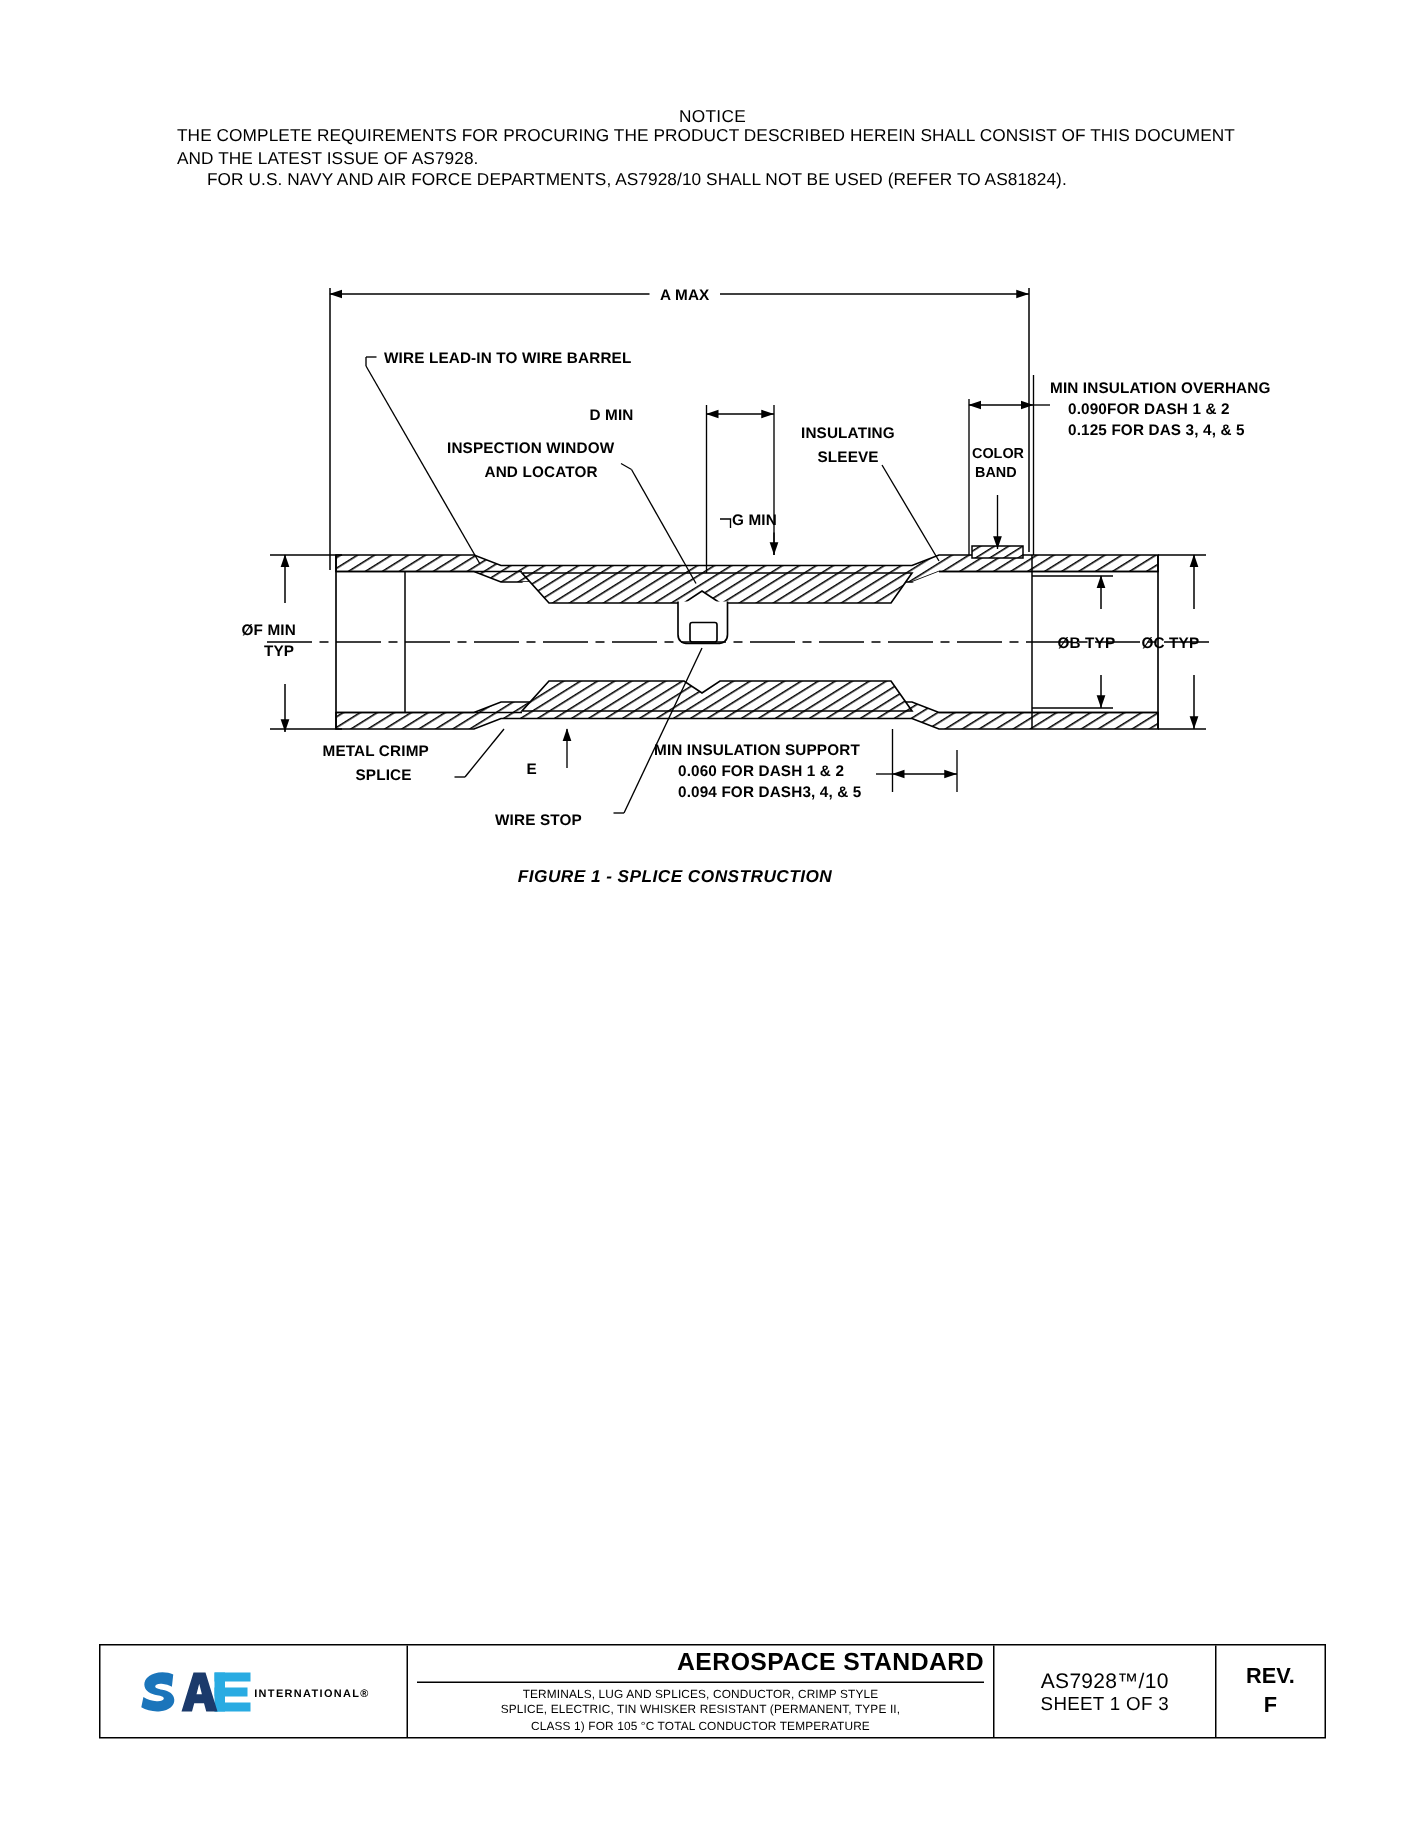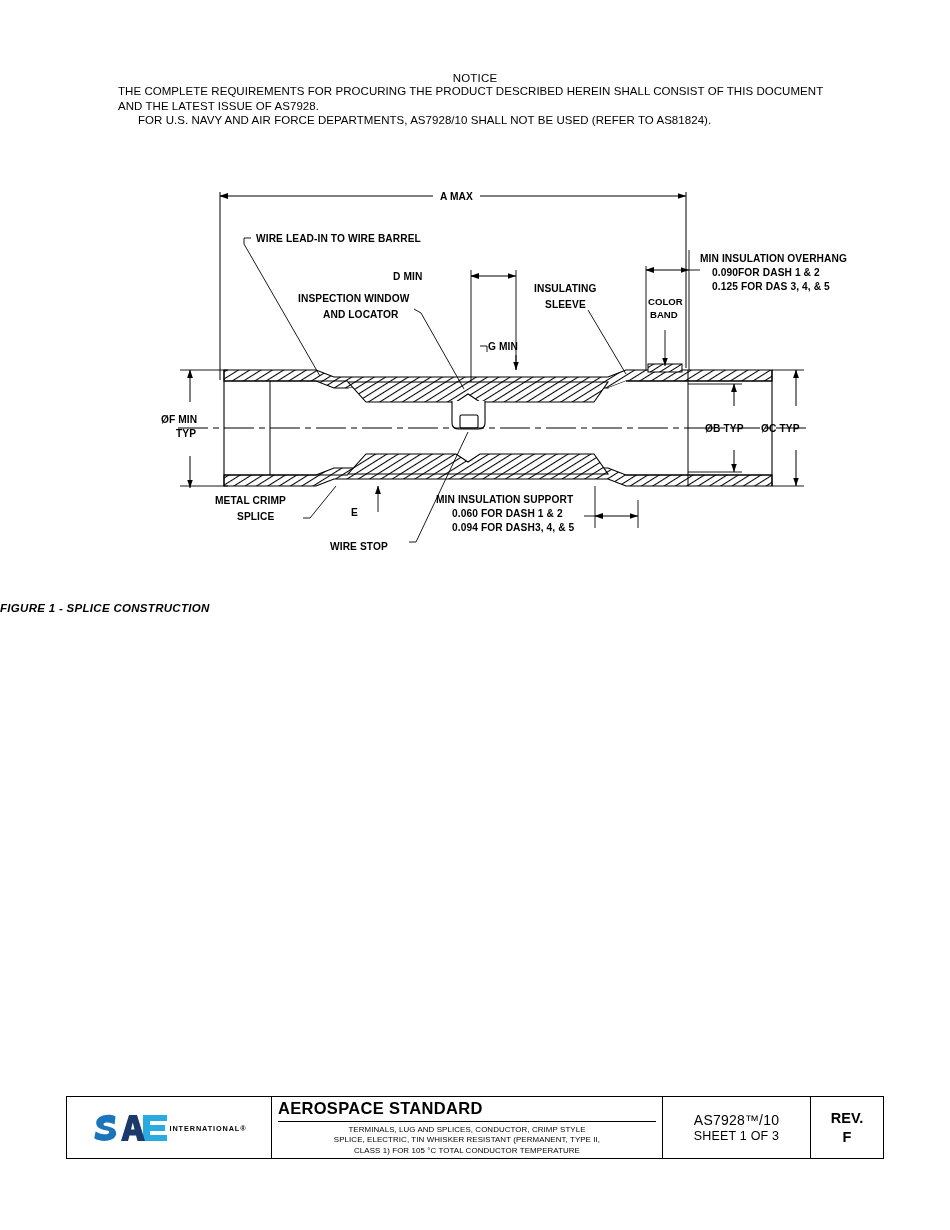--- a/index.html
+++ b/index.html
@@ -44,26 +44,25 @@
     width: 950px;
     height: 440px;
     padding-left: 48px;
   }
   #figure-svg { display: block; }
   #figure-caption {
     position: absolute;
     left: 0;
     top: 409px;
     width: 900px;
-    text-align: left;
+    text-align: center;
     font-size: 11.5px;
     font-weight: bold;
     font-style: italic;
     letter-spacing: 0.3px;
-    margin-top: 23px;
   }
 
   
   #title-block {
     position: absolute;
     left: 66px;
     top: 1096px;
     width: 818px;
     height: 63px;
     border: 1.3px solid #000;
@@ -113,21 +112,21 @@
     letter-spacing: 0.9px;
     margin-top: 2px;
   }
 
   #tb-title {
     font-size: 16.5px;
     font-weight: bold;
     letter-spacing: 0.3px;
     padding-bottom: 3px;
     width: 100%;
-    text-align: left;
+    text-align: right;
     border-bottom: 1.1px solid #000;
   }
   #tb-subtitle {
     padding-top: 3px;
     font-size: 7.9px;
     line-height: 10.2px;
     text-align: center;
     letter-spacing: 0.1px;
   }
   #tb-docnum {

